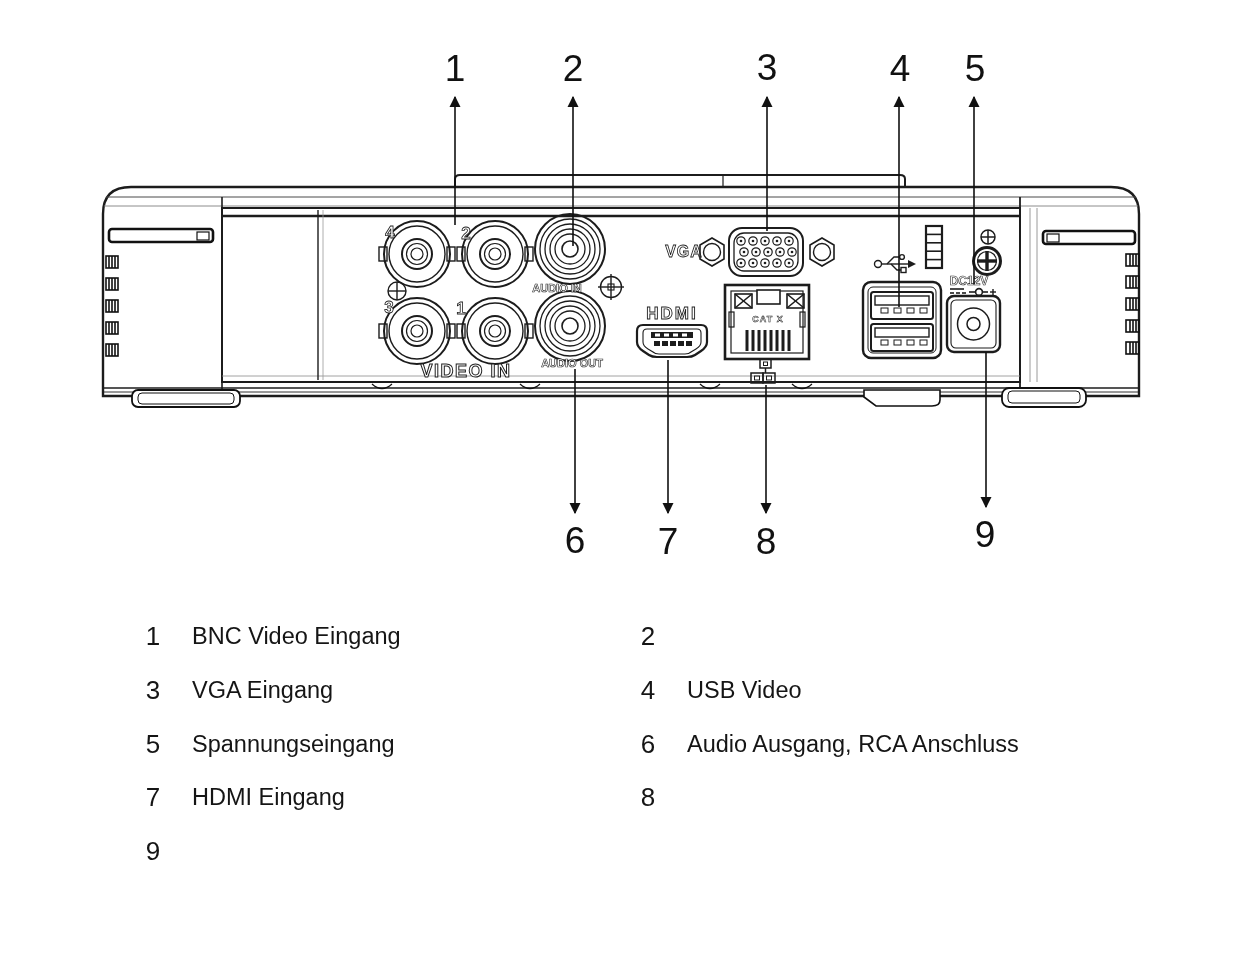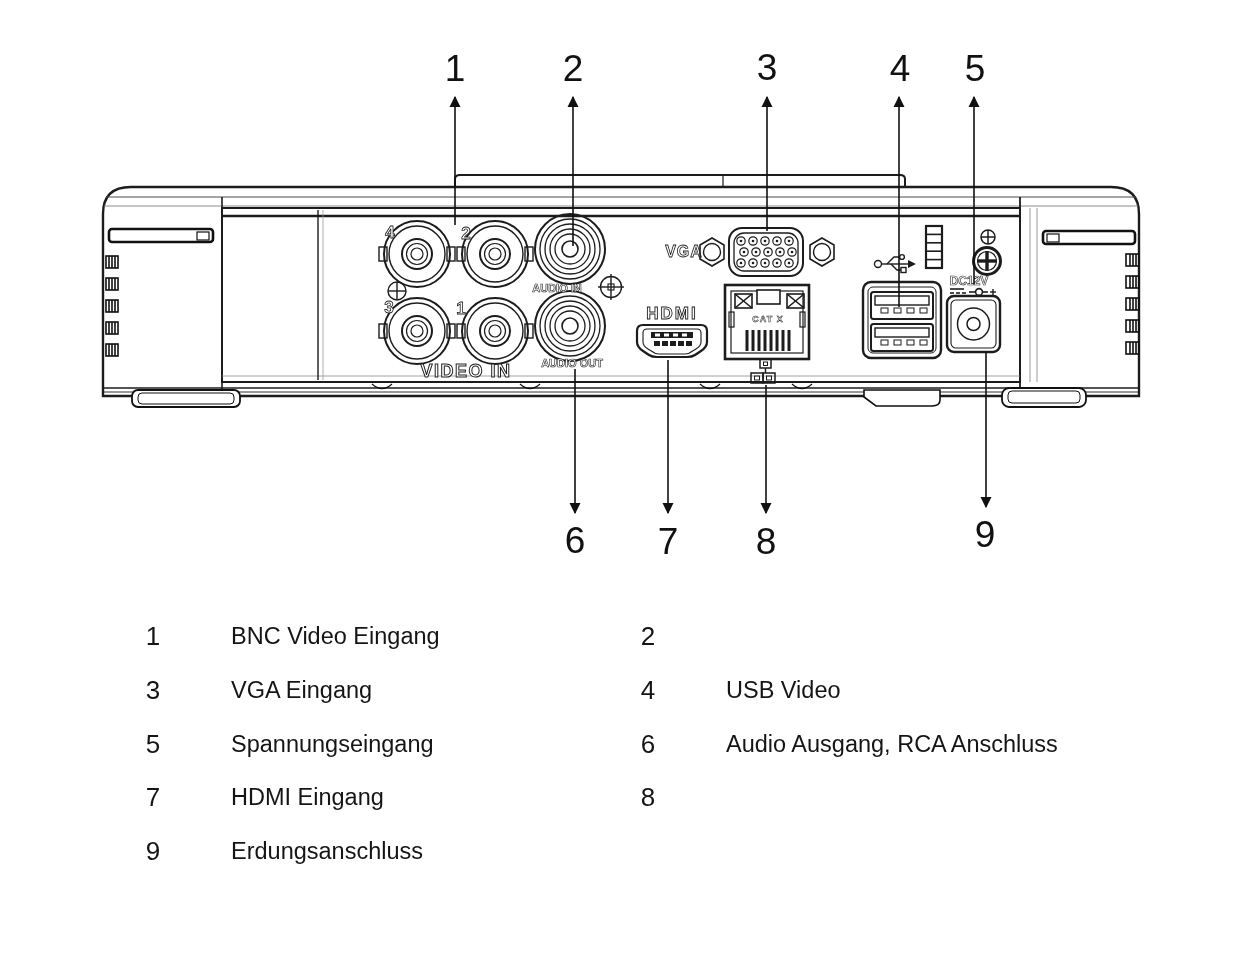--- a/index.html
+++ b/index.html
@@ -25,21 +25,21 @@
   .legend{
     position:absolute;left:130px;top:610px;width:990px;
     display:grid;grid-template-columns:495px 1fr;grid-auto-rows:53.7px;
     align-items:center;
   }
   .legend-item{display:flex;align-items:center;padding-left:8px;}
   .legend-num{
     width:30px;text-align:center;font-size:26px;color:#151515;
     margin-right:24px;flex:0 0 auto;
   }
-  .legend-label{font-size:23.5px;color:#151515;white-space:nowrap;margin-left:39px;}
+  .legend-label{font-size:23.5px;color:#151515;white-space:nowrap;}
   
   .otx{fill:#fff;stroke:#1c1c1c;font-family:"Liberation Sans",sans-serif;font-weight:bold;}
 </style>
 </head>
 <body>
 
 <div class="stage">
 
   <svg width="1242" height="955" viewBox="0 0 1242 955">
     <defs>
@@ -458,16 +458,15 @@
     </div>
     <div class="legend-item">
       <span class="legend-num">7</span>
       <span class="legend-label">HDMI Eingang</span>
     </div>
     <div class="legend-item">
       <span class="legend-num">8</span>
     </div>
     <div class="legend-item">
       <span class="legend-num">9</span>
-      <span class="legend-label">Erdungsanschluss</span>
     </div>
   </div>
 </div>
 
 </body></html>

